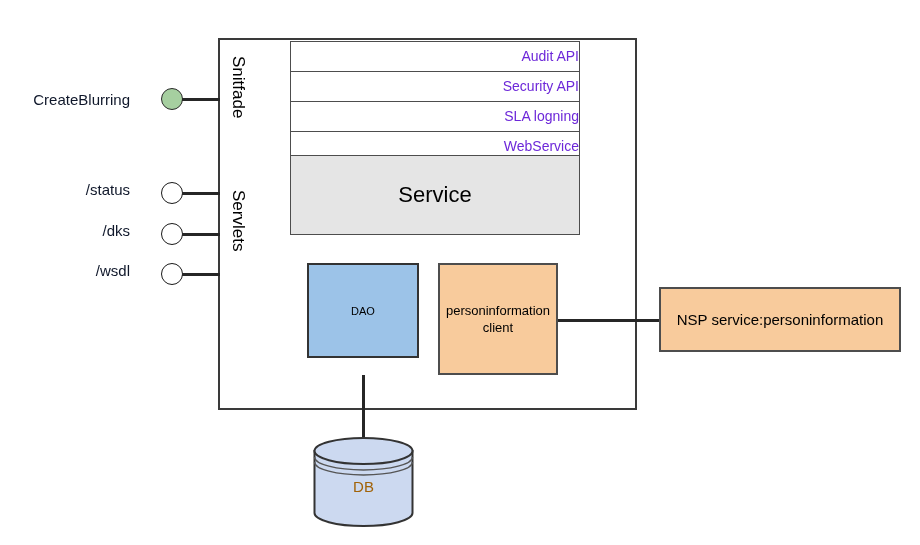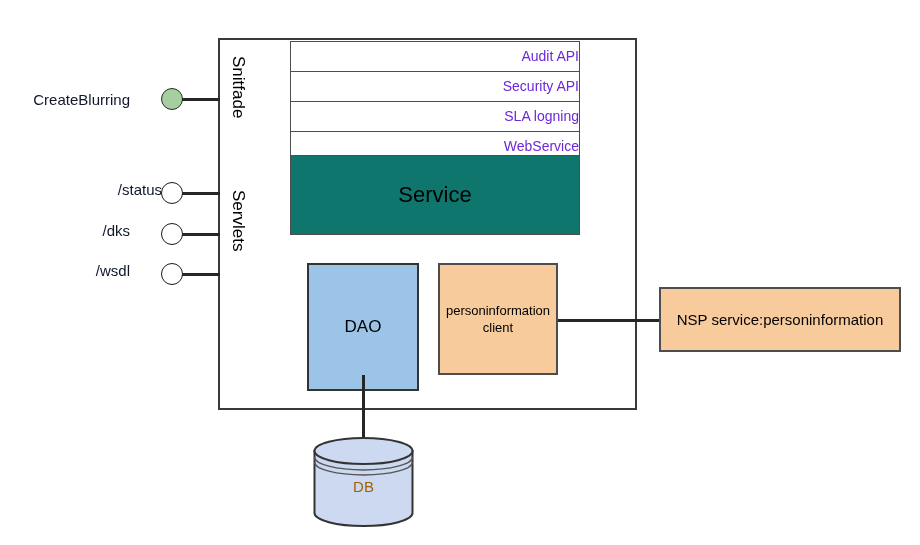--- a/index.html
+++ b/index.html
@@ -81,34 +81,34 @@
   .api-row:last-child {
     border-bottom: 1px solid #4d4d4d;
   }
 
   
   .service-box {
     left: 290px;
     top: 155px;
     width: 290px;
     height: 80px;
-    background: #0f766e;
+    background: #e5e5e5;
     border: 1px solid #4d4d4d;
     font-size: 22px;
   }
 
   
   .dao-box {
     left: 307px;
     top: 263px;
     width: 112px;
-    height: 128px;
+    height: 95px;
     background: #9cc3e8;
     border: 2px solid #333333;
-    font-size: 17px;
+    font-size: 11px;
   }
 
   
   .pic-box {
     left: 438px;
     top: 263px;
     width: 120px;
     height: 112px;
     background: #f8cb9c;
     border: 2px solid #4d4d4d;
@@ -213,21 +213,21 @@
   </div>
 
   <div class="conn conn-h" style="left:558px; top:319px; width:101px;"></div>
 
   <div class="conn conn-v" style="left:362px; top:375px; height:65px;"></div>
 
   <div class="endpoint-label" style="left:0px; top:91px; width:130px;">CreateBlurring</div>
   <div class="endpoint-circle filled" style="left:161px; top:88px;"></div>
   <div class="conn conn-h" style="left:182px; top:98px; width:38px;"></div>
 
-  <div class="endpoint-label" style="left:0px; top:181px; width:130px;padding-left:32px;">/status</div>
+  <div class="endpoint-label" style="left:0px; top:181px; width:130px;">/status</div>
   <div class="endpoint-circle hollow" style="left:161px; top:182px;"></div>
   <div class="conn conn-h" style="left:182px; top:192px; width:38px;"></div>
 
   <div class="endpoint-label" style="left:0px; top:222px; width:130px;">/dks</div>
   <div class="endpoint-circle hollow" style="left:161px; top:223px;"></div>
   <div class="conn conn-h" style="left:182px; top:233px; width:38px;"></div>
 
   <div class="endpoint-label" style="left:0px; top:262px; width:130px;">/wsdl</div>
   <div class="endpoint-circle hollow" style="left:161px; top:263px;"></div>
   <div class="conn conn-h" style="left:182px; top:273px; width:38px;"></div>

